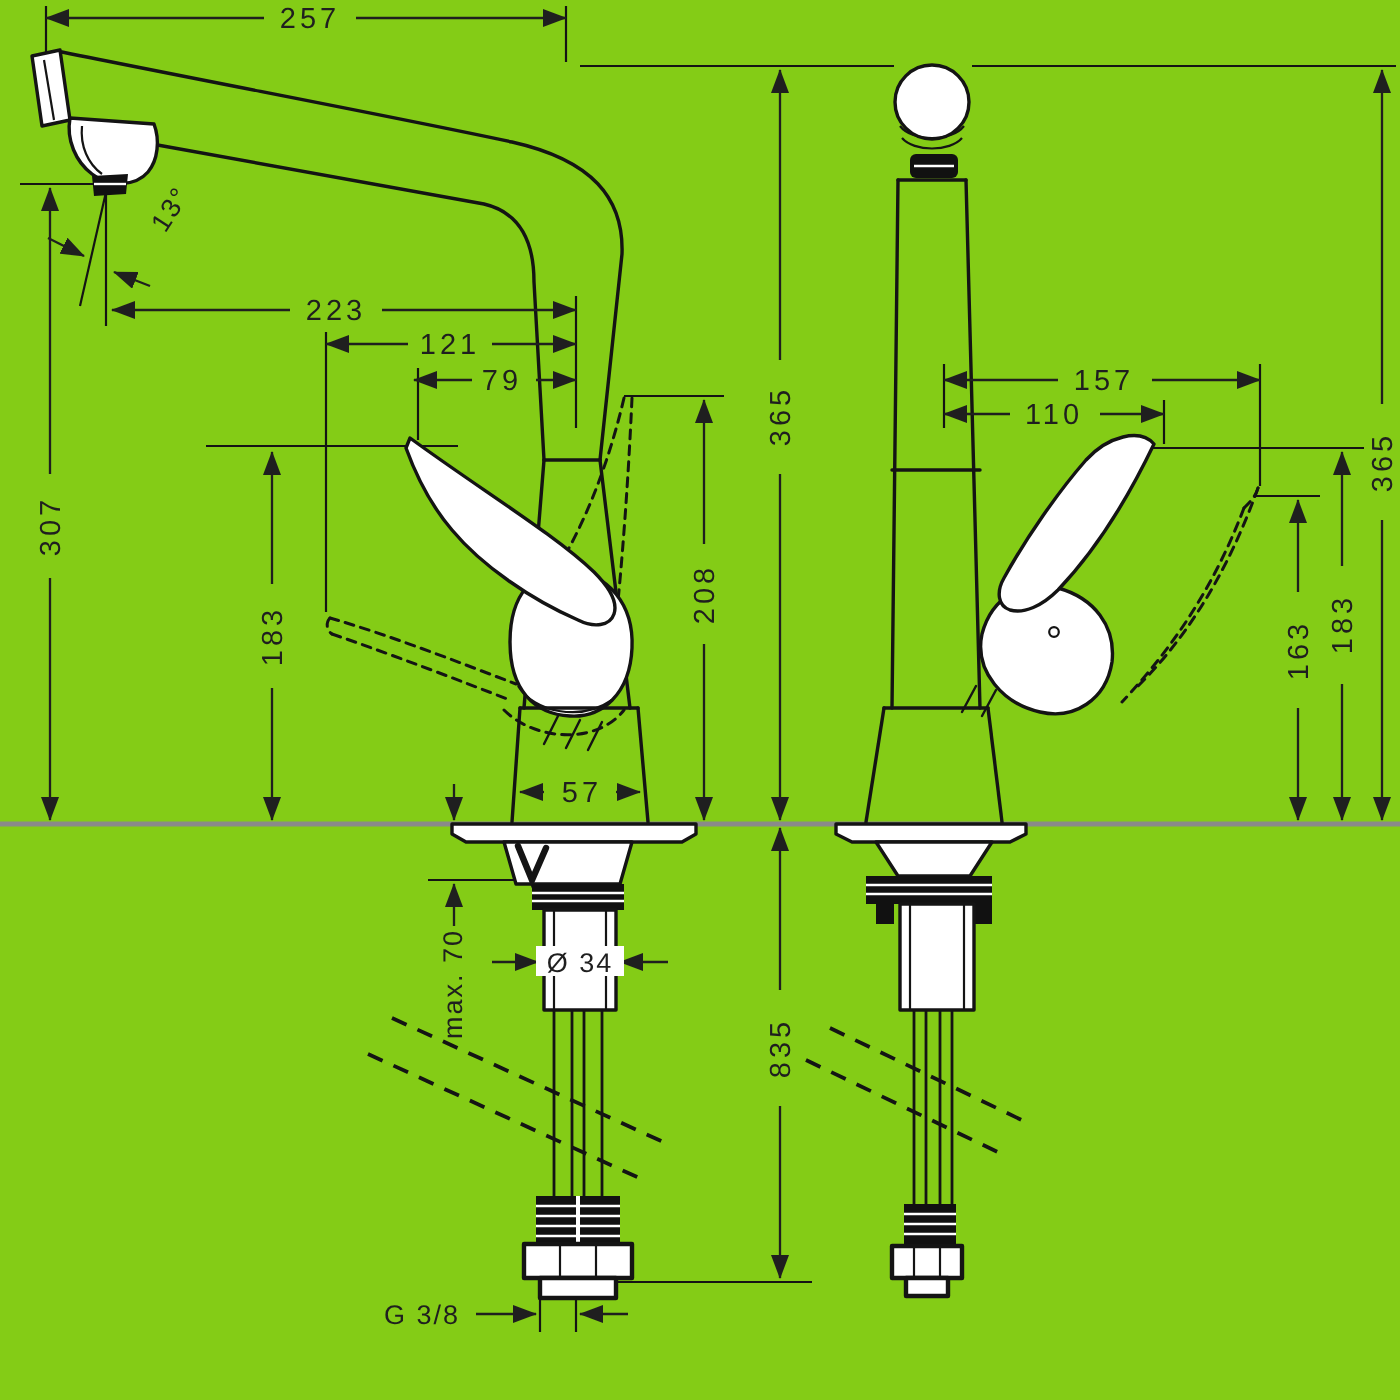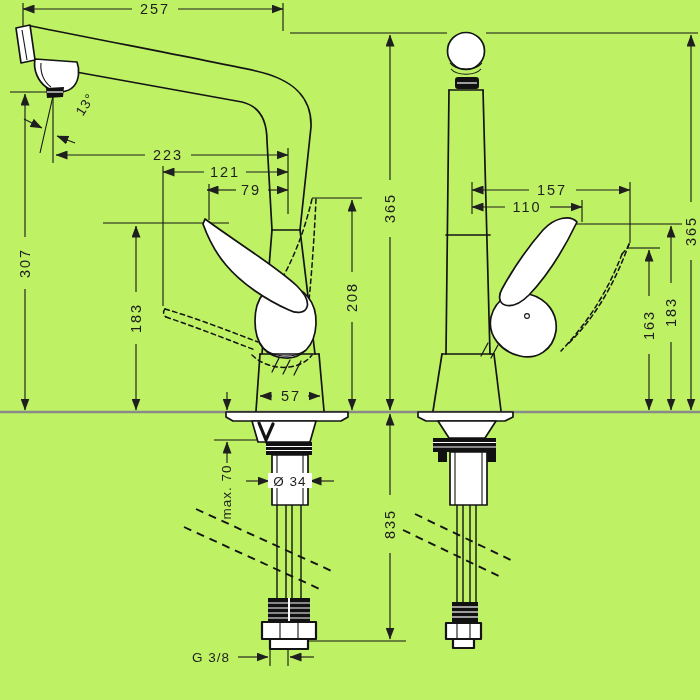--- a/index.html
+++ b/index.html
@@ -1,16 +1,16 @@
 <!DOCTYPE html>
 <html><head>
 <meta charset="utf-8">
 <style>
   html,body{margin:0;padding:0;background:#fff;}
-  #stage{width:700px;height:700px;background:#bef264;position:relative;overflow:hidden;}
+  #stage{width:700px;height:700px;background:#84cc16;position:relative;overflow:hidden;}
   svg{display:block;}
   .dim-text{font-family:"Liberation Sans",sans-serif;font-size:14.5px;letter-spacing:2px;fill:#1f1f1f;}
   .dim-text-sm{font-family:"Liberation Sans",sans-serif;font-size:13.5px;letter-spacing:1px;fill:#1f1f1f;}
   .outline{stroke:#141414;stroke-width:1.7;fill:none;stroke-linecap:round;stroke-linejoin:round;}
   .outline-f{stroke:#141414;stroke-width:1.7;fill:#ffffff;stroke-linejoin:round;}
   .thin{stroke:#141414;stroke-width:1.1;fill:none;}
   .dim{stroke:#1f1f1f;stroke-width:1.15;fill:none;}
   .dashed{stroke:#141414;stroke-width:1.5;fill:none;stroke-dasharray:4.5 3.5;stroke-linecap:round;}
   .breakline{stroke:#141414;stroke-width:1.9;fill:none;stroke-dasharray:8 6;}
   .blk{fill:#111111;stroke:none;}

